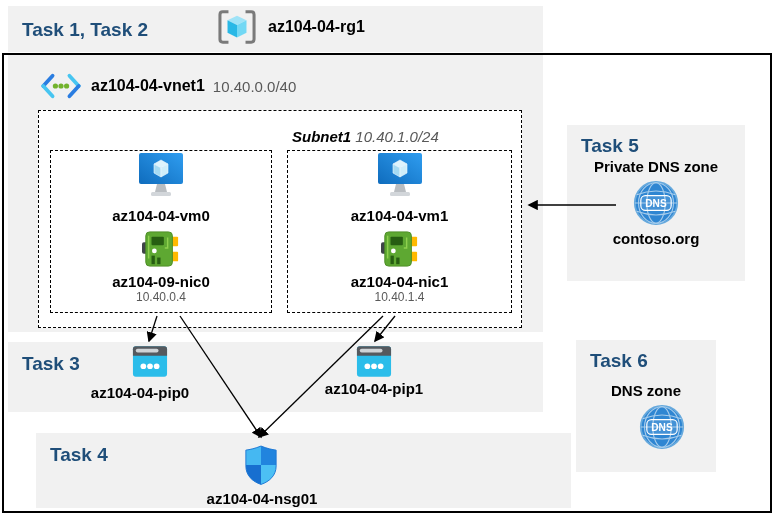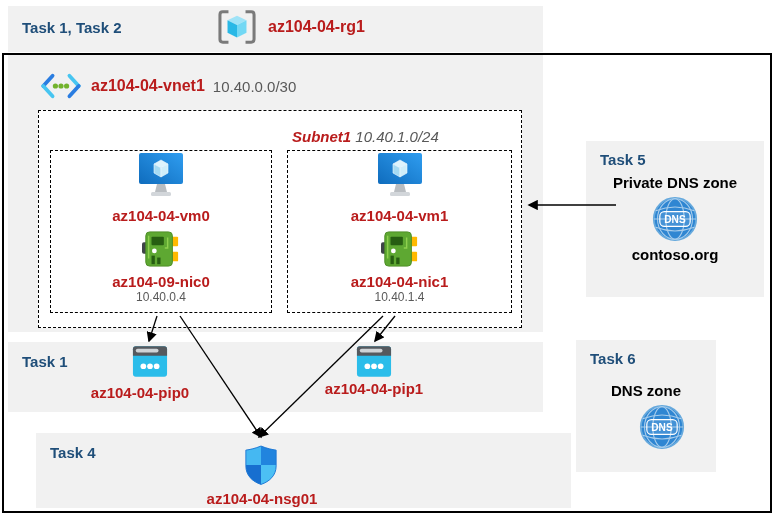--- a/index.html
+++ b/index.html
@@ -2,22 +2,22 @@
 <html><head>
 <meta charset="utf-8">
 <style>
   html,body{margin:0;padding:0;background:#fff;}
   .canvas{
     position:relative;width:776px;height:517px;background:#fff;overflow:hidden;
     font-family:"Liberation Sans",sans-serif;color:#000;
   }
   .band,.panel{position:absolute;background:#f1f1f1;}
   .bigbox{position:absolute;left:2px;top:53px;width:770px;height:460px;border:2px solid #000;box-sizing:border-box;background:transparent;}
-  .tlabel{position:absolute;font-weight:bold;font-size:15px;color:#1f4e79;white-space:nowrap;}
-  .bname{font-weight:bold;font-size:15px;color:#b91c1c;white-space:nowrap;}
+  .tlabel{position:absolute;font-weight:bold;font-size:19px;color:#1f4e79;white-space:nowrap;}
+  .bname{font-weight:bold;font-size:15px;color:#000000;white-space:nowrap;}
   .gtext{font-size:12px;color:#595959;white-space:nowrap;}
   .dashedbox{position:absolute;border:1.5px dashed #000;background:#fff;box-sizing:border-box;}
   .subnet-label{position:absolute;font-size:15px;white-space:nowrap;}
   .subnet-content{position:absolute;display:flex;flex-direction:column;align-items:center;}
   .icon{display:block;}
   .rowcenter{display:flex;align-items:center;gap:8px;position:absolute;}
   .centered{position:absolute;transform:translateX(-50%);text-align:center;}
   svg.arrows{position:absolute;left:0;top:0;pointer-events:none;z-index:50;}
   .panel-title{position:absolute;width:100%;text-align:center;font-weight:bold;font-size:15px;}
 </style>
@@ -46,21 +46,21 @@
     <svg class="icon" width="44" height="28" viewBox="0 0 46 30">
       <line x1="14" y1="4" x2="4" y2="15" stroke="#2a7de1" stroke-width="4" stroke-linecap="round"></line>
       <line x1="4" y1="15" x2="14" y2="26" stroke="#47c5f1" stroke-width="4" stroke-linecap="round"></line>
       <line x1="32" y1="4" x2="42" y2="15" stroke="#47c5f1" stroke-width="4" stroke-linecap="round"></line>
       <line x1="42" y1="15" x2="32" y2="26" stroke="#2a7de1" stroke-width="4" stroke-linecap="round"></line>
       <circle cx="17" cy="15" r="2.8" fill="#72b32c"></circle>
       <circle cx="23" cy="15" r="2.8" fill="#72b32c"></circle>
       <circle cx="29" cy="15" r="2.8" fill="#72b32c"></circle>
     </svg>
     <span class="bname" style="font-size:16px;">az104-04-vnet1</span>
-    <span class="gtext" style="font-size:15px;">10.40.0.0/30</span>
+    <span class="gtext" style="font-size:15px;">10.40.0.0/40</span>
   </div>
 
   <div class="dashedbox" style="left:38px;top:110px;width:484px;height:218px;"></div>
 
   <div class="subnet-label" style="left:292px;top:128px;font-style:italic;">
     <span class="bname">Subnet1</span>
     <span class="gtext" style="font-size:15px;">10.40.1.0/24</span>
   </div>
 
   <div class="dashedbox" style="left:50px;top:150px;width:222px;height:163px;"></div>
@@ -123,21 +123,21 @@
       <rect x="10" y="27" width="3.5" height="9" fill="#275e12"></rect>
       <rect x="16" y="29" width="3.5" height="7" fill="#275e12"></rect>
       <path d="M27,8 V19 H24" fill="none" stroke="#8fd14f" stroke-width="1.5"></path>
       <path d="M7,6 V30" fill="none" stroke="#8fd14f" stroke-width="1.5"></path>
     </svg>
     <span class="bname" style="margin-top:5px;">az104-04-nic1</span>
     <span class="gtext">10.40.1.4</span>
   </div>
 
   <div class="band" style="left:8px;top:342px;width:535px;height:70px;">
-    <span class="tlabel" style="left:14px;top:11px;">Task 1</span>
+    <span class="tlabel" style="left:14px;top:11px;">Task 3</span>
   </div>
   <svg class="icon" style="position:absolute;left:132px;top:345px;" width="36" height="33" viewBox="0 0 38 34">
     <rect x="1" y="1" width="36" height="32" rx="3" fill="#2bbdea"></rect>
     <path d="M4,1 h30 a3,3 0 0 1 3,3 v7 H1 V4 a3,3 0 0 1 3,-3 Z" fill="#55595e"></path>
     <rect x="4" y="3.5" width="24" height="4" rx="2" fill="#cfd3d6"></rect>
     <circle cx="12" cy="22" r="3" fill="#fff"></circle>
     <circle cx="19" cy="22" r="3" fill="#fff"></circle>
     <circle cx="26" cy="22" r="3" fill="#fff"></circle>
   </svg>
   <span class="bname centered" style="left:140px;top:384px;text-align:center;">az104-04-pip0</span>
@@ -163,21 +163,21 @@
     <g clip-path="url(#shieldClip)">
       <rect x="0" y="0" width="19" height="22" fill="#45b8f2"></rect>
       <rect x="19" y="0" width="19" height="22" fill="#2184de"></rect>
       <rect x="0" y="22" width="19" height="22" fill="#176fd0"></rect>
       <rect x="19" y="22" width="19" height="22" fill="#4cc0f4"></rect>
     </g>
     <path d="M19,2 C25,4.5 31,5.8 35,6.3 V23 C35,33 28,39.5 19,42.5 C10,39.5 3,33 3,23 V6.3 C7,5.8 13,4.5 19,2 Z" fill="none" stroke="#1b76d4" stroke-width="1"></path>
   </svg>
   <span class="bname centered" style="left:262px;top:490px;">az104-04-nsg01</span>
 
-  <div class="panel" style="left:586px;top:125px;width:178px;height:156px;margin-top:16px;">
+  <div class="panel" style="left:567px;top:125px;width:178px;height:156px;">
     <span class="tlabel" style="left:14px;top:10px;">Task 5</span>
     <div class="panel-title" style="top:33px;">Private DNS zone</div>
     <svg class="icon" style="position:absolute;left:66px;top:55px;" width="46" height="46" viewBox="0 0 50 50">
       <circle cx="25" cy="25" r="23" fill="#2f86d2" stroke="#66a9dd" stroke-width="2"></circle>
       <g fill="none" stroke="#bcd9f0" stroke-width="1.2" opacity="0.85">
         <ellipse cx="25" cy="25" rx="10" ry="22"></ellipse>
         <ellipse cx="25" cy="25" rx="19" ry="22"></ellipse>
         <path d="M4,16 Q25,8 46,16"></path>
         <path d="M4,34 Q25,42 46,34"></path>
         <line x1="2" y1="25" x2="48" y2="25"></line>

